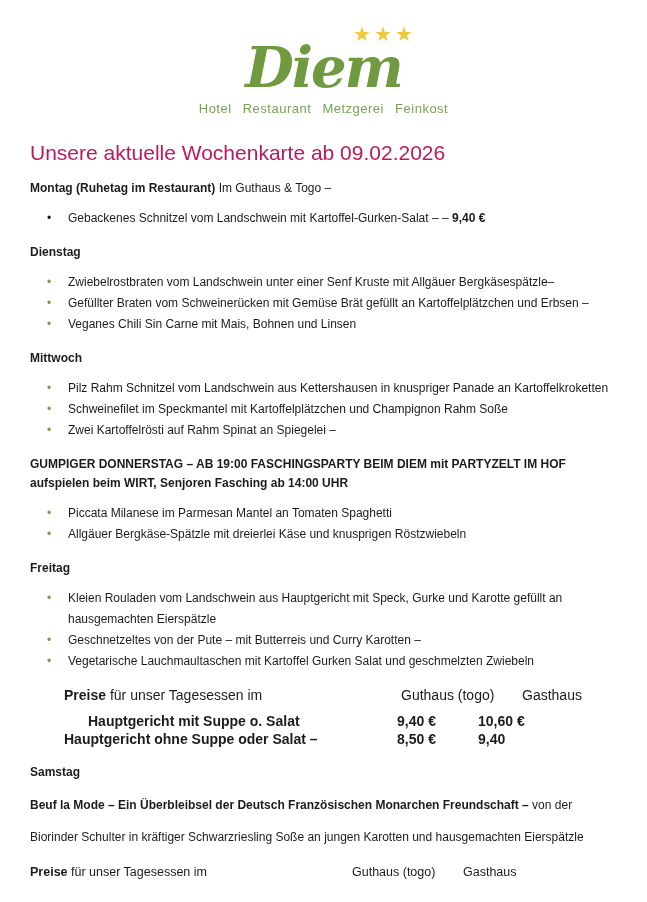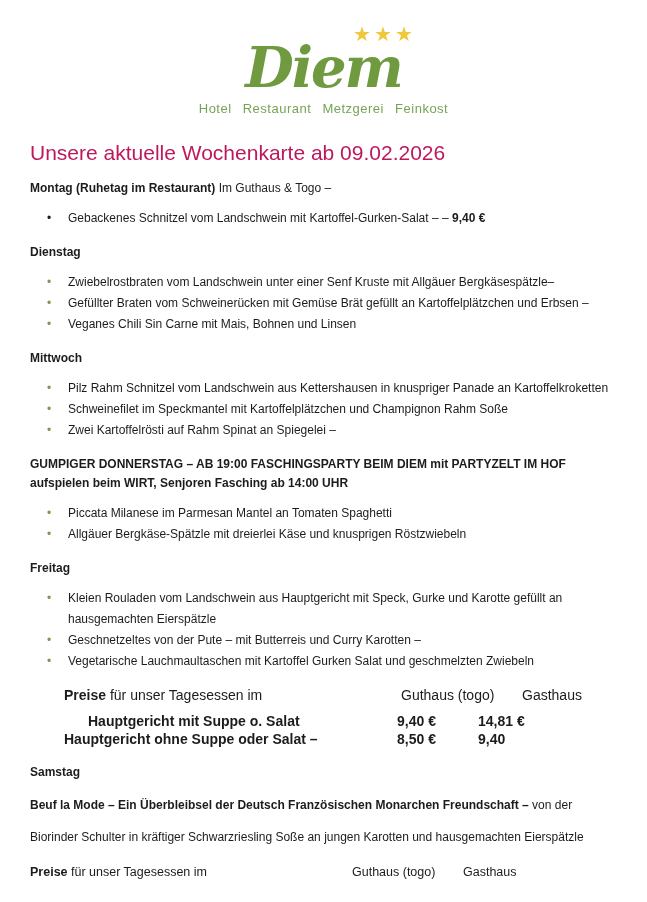--- a/index.html
+++ b/index.html
@@ -132,21 +132,21 @@
   <section class="price-table">
     <div class="pt-row pt-header">
       <span style="left:34px"><b>Preise</b><span> für unser Tagesessen im</span></span>
       <span style="left:371px">Guthaus (togo)</span>
       <span style="left:492px">Gasthaus</span>
     </div>
     <div id="price-rows">
         <div class="pt-row">
           <span class="pt-rowlabel" style="left: 34px; padding-left: 24px;">Hauptgericht mit Suppe o. Salat</span>
           <span class="pt-val" style="left: 367px;">9,40 €</span>
-          <span class="pt-val" style="left: 448px;">14,81 €</span>
+          <span class="pt-val" style="left: 448px;">10,60 €</span>
         </div>
         <div class="pt-row">
           <span class="pt-rowlabel" style="left: 34px;">Hauptgericht ohne Suppe oder Salat –</span>
           <span class="pt-val" style="left: 367px;">8,50 €</span>
           <span class="pt-val" style="left: 448px;">9,40</span>
         </div>
       </div>
   </section>
 
   <section>

